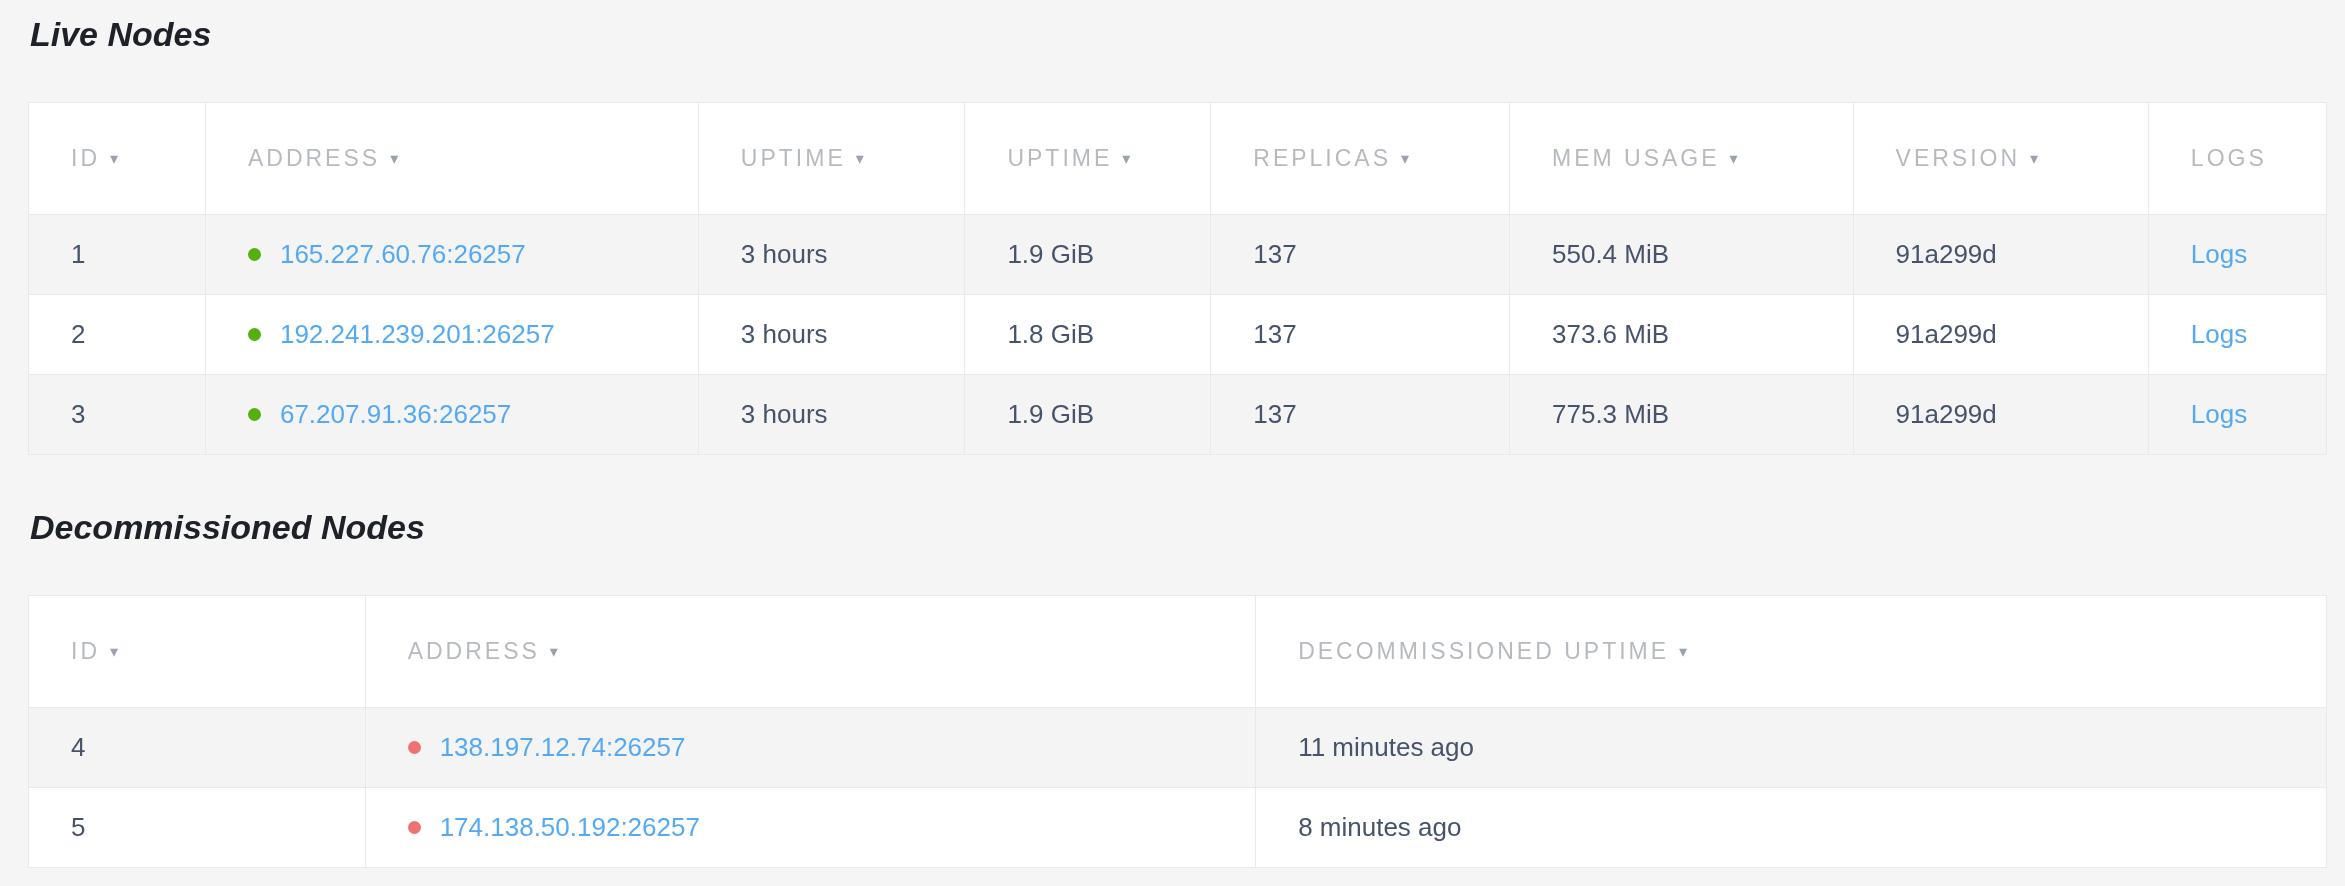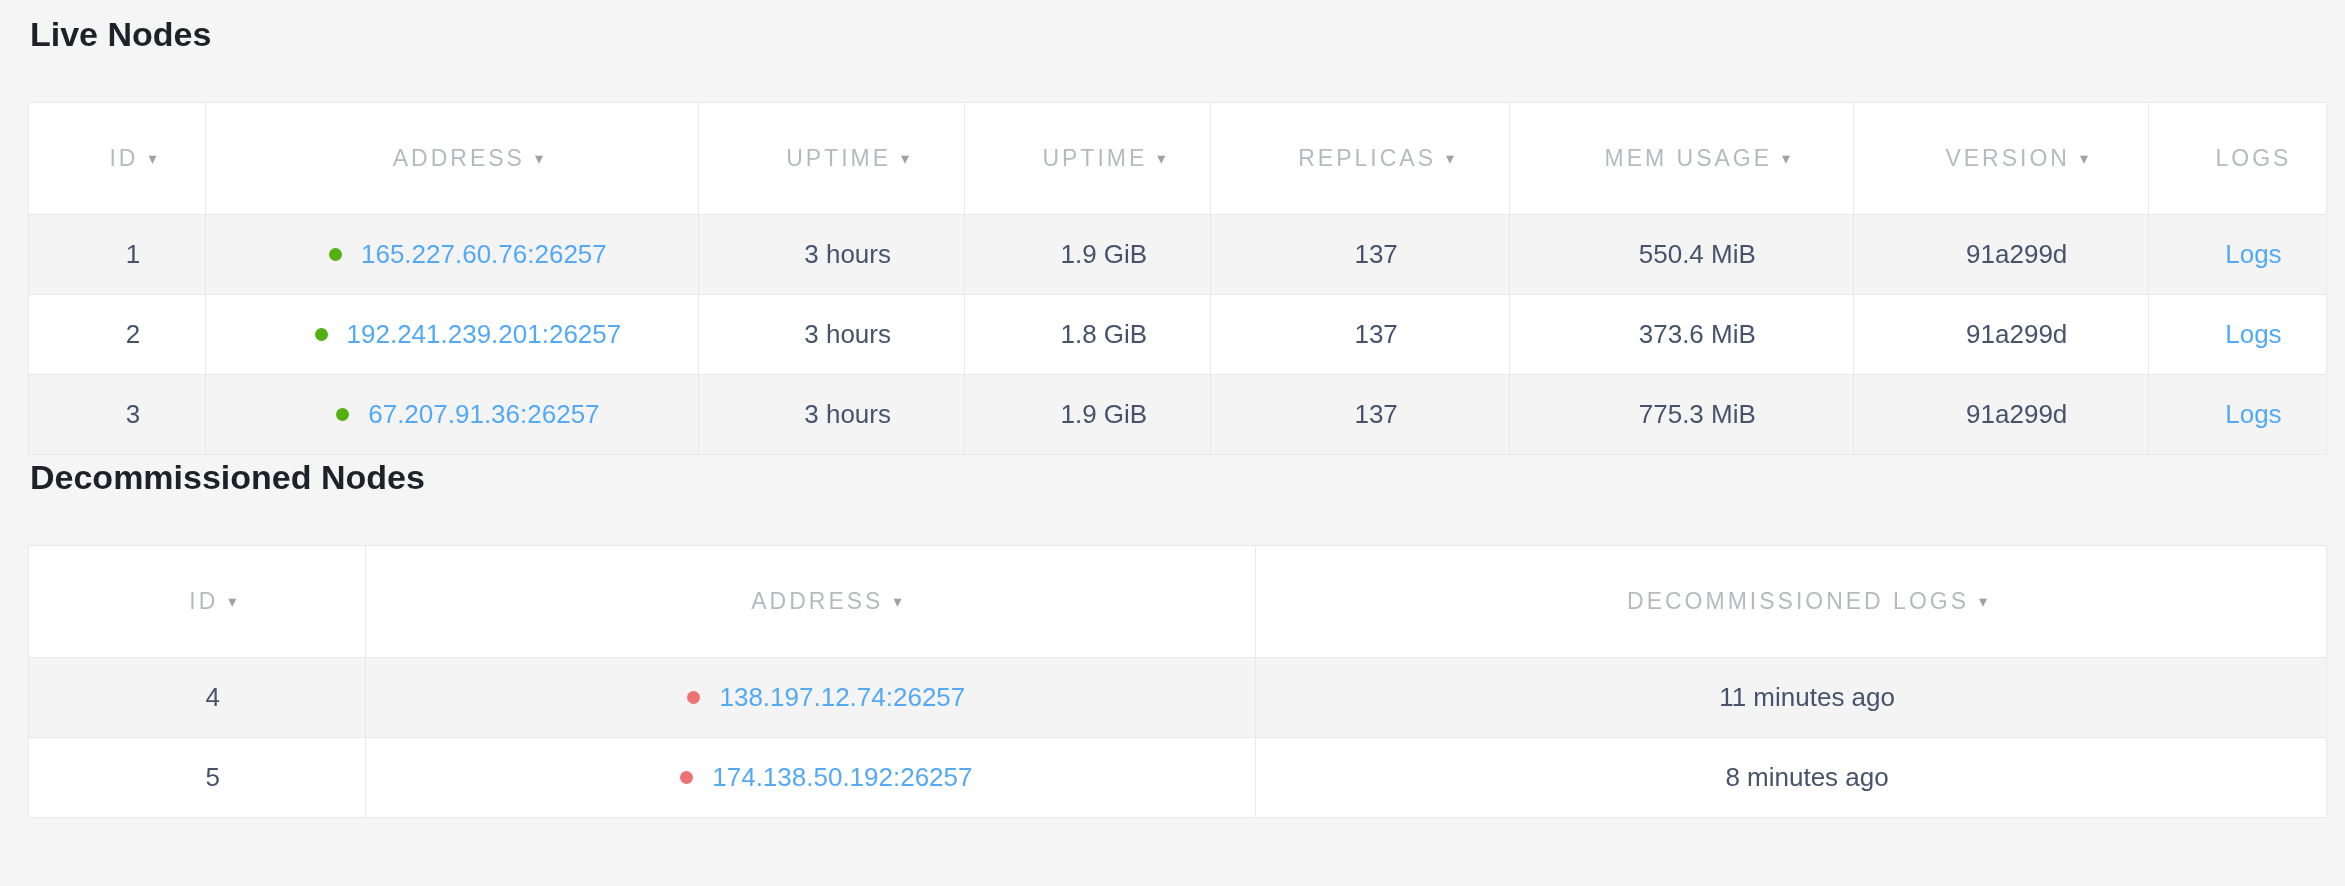--- a/index.html
+++ b/index.html
@@ -20,32 +20,33 @@
   body{
     width:2345px;height:886px;overflow:hidden;
     background:var(--page-bg);
     font-family:"Liberation Sans","DejaVu Sans",sans-serif;
   }
   .container{padding:12px 18px 0 28px;}
   .section-title{
     margin:0 0 0 2px;
     font-size:34px;line-height:44px;font-weight:700;
     color:var(--title-text);
+    font-style:italic;
   }
-  .section-title.second{}
+  .section-title.second{margin-top:50px;}
   table{
     width:2299px;
     border-collapse:collapse;
     table-layout:fixed;
     background:var(--table-bg);
     margin-top:46px;
   }
   th,td{
     border:1px solid var(--border);
-    text-align:center;
+    text-align:left;
     vertical-align:middle;
     padding:0 10px 0 42px;
     overflow:hidden;
     white-space:nowrap;
   }
   th{
     height:112px;
     font-size:23px;
     font-weight:400;
     letter-spacing:3px;
@@ -156,21 +157,21 @@
   <table>
     <colgroup>
       <col class="col-d-id">
         <col class="col-d-addr">
         <col class="col-d-since">
     </colgroup>
     <thead>
       <tr>
         <th><span>ID</span><span class="sort-arrow">▾</span></th>
         <th><span>ADDRESS</span><span class="sort-arrow">▾</span></th>
-        <th><span>DECOMMISSIONED LOGS</span><span class="sort-arrow">▾</span></th>
+        <th><span>DECOMMISSIONED UPTIME</span><span class="sort-arrow">▾</span></th>
       </tr>
     </thead>
     <tbody>
       <tr>
         <td>4</td>
         <td><span class="status-dot dead"></span><a class="node-link">138.197.12.74:26257</a></td>
         <td>11 minutes ago</td>
       </tr>
       <tr>
         <td>5</td>

